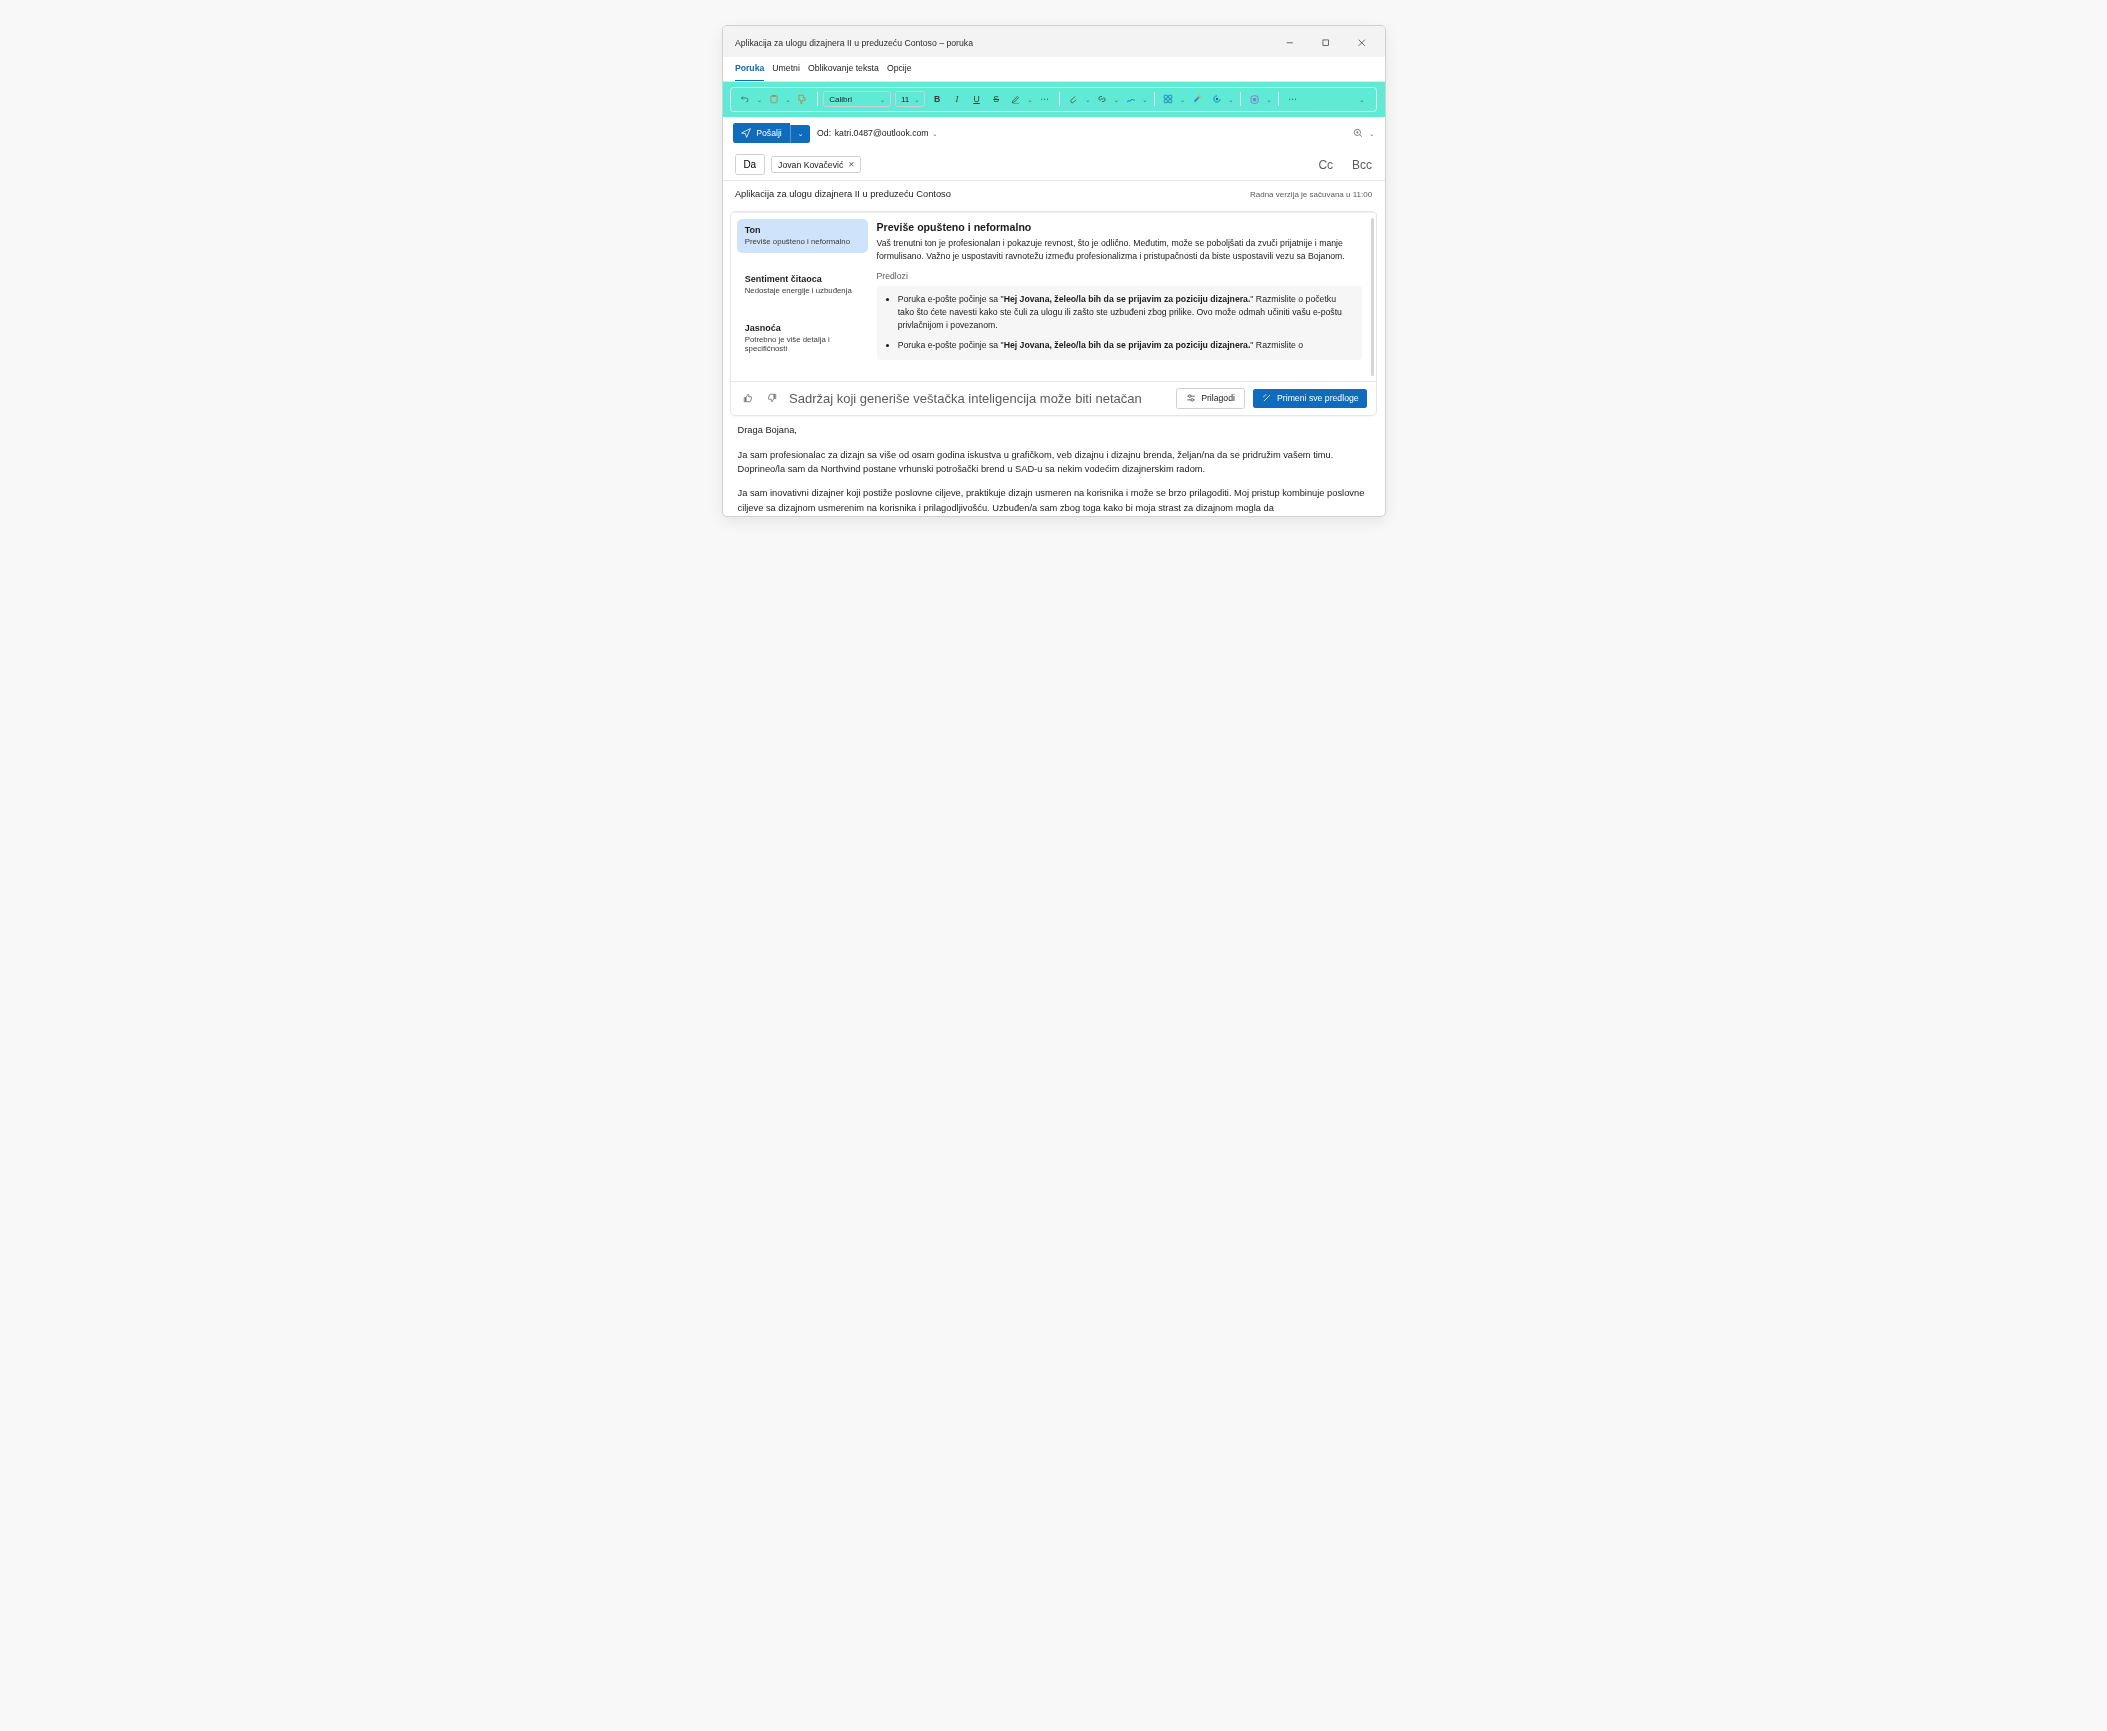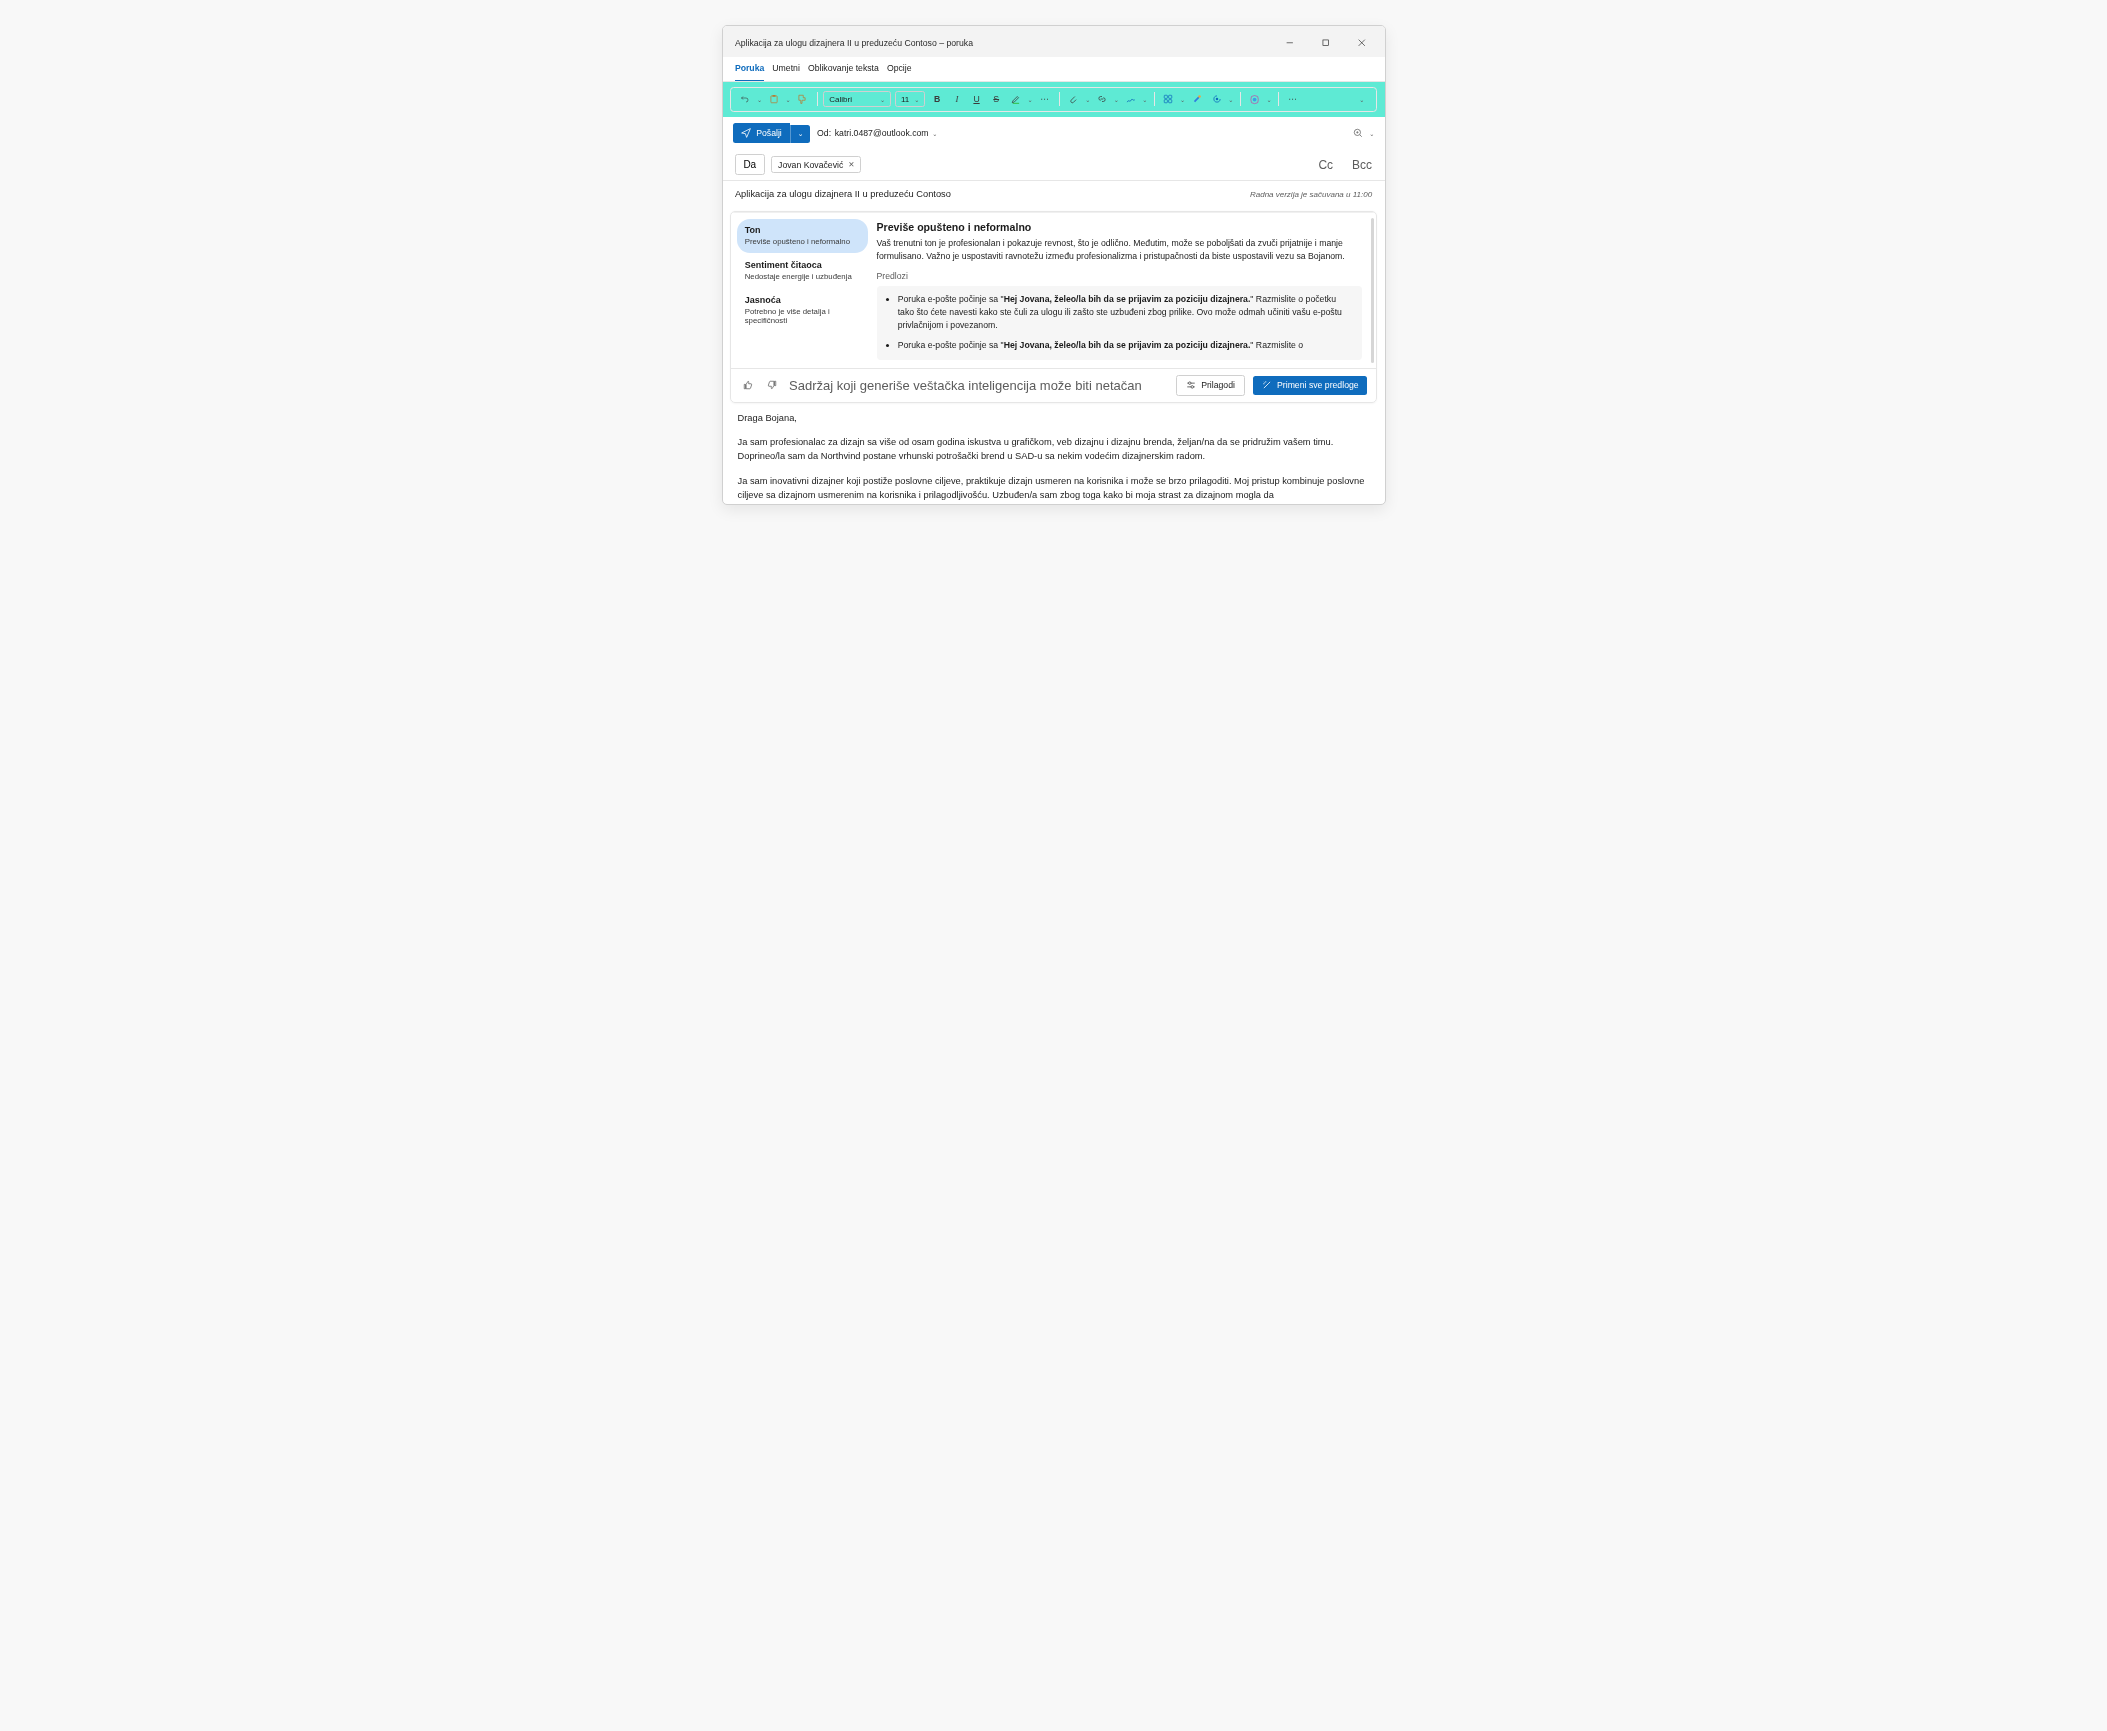--- a/index.html
+++ b/index.html
@@ -27,27 +27,27 @@
   .sendrow .spacer { flex: 1; }
   .zoom { display: flex; align-items: center; gap: 3.7px; color: #5c5c5c; }
   .torow { display: flex; align-items: center; padding: 5px 12.4px; gap: 6.2px; border-bottom: 0.6px solid #e6e6e6; }
   .tobtn { border: 0.6px solid #d0d0d0; border-radius: 2.5px; padding: 3.7px 7.5px; font-size: 10px; background: #fff; cursor: pointer; }
   .chip { display: inline-flex; align-items: center; gap: 5px; border: 0.6px solid #d0d0d0; border-radius: 2.5px; padding: 2.5px 5px 2.5px 6.2px; font-size: 8.7px; }
   .chip .x { color: #5c5c5c; font-size: 7.5px; cursor: pointer; }
   .torow .spacer { flex: 1; }
   .ccbcc { display: flex; gap: 19px; font-size: 12px; color: #5c5c5c; }
   .subjectrow { display: flex; align-items: center; justify-content: space-between; padding: 8.7px 12.4px 11.2px 12.4px; }
   .subject { font-size: 9.3px; color: #1b1b1b; }
-  .savedat { font-size: 8px; color: #5c5c5c; font-style: italic; }
+  .savedat { font-size: 8px; color: #5c5c5c; }
   .copilot-card { margin: 0 7.5px 7.5px 7.5px; border: 0.6px solid #e6e6e6; border-radius: 5px; box-shadow: 0 0.6px 1.9px rgba(0,0,0,0.04); overflow: hidden; }
   .cop-head { display: flex; align-items: center; justify-content: space-between; padding: 8.7px 11.2px 6.2px 11.2px; }
   .cop-head .ttl { display: flex; align-items: center; gap: 6.2px; font-size: 10.6px; font-weight: 600; }
   .cop-body { display: flex; gap: 0; border-top: 0.6px solid #f0f0f0; position: relative; }
   .cop-side { width: 143px; padding: 6.2px 6.2px 6.2px 6.2px; }
-  .side-item { padding: 6.2px 7.5px; border-radius: 13px; margin-bottom: 1px; cursor: pointer; }
+  .side-item { padding: 6.2px 7.5px; border-radius: 5px; margin-bottom: 15px; cursor: pointer; }
   .side-item.active { background: #cfe4fa; }
   .side-item .h { font-size: 9px; font-weight: 600; margin-bottom: 2.5px; }
   .side-item .s { font-size: 7.8px; color: #3a3a3a; }
   .cop-main { flex: 1; padding: 8.7px 13.7px 7.5px 2.5px; position: relative; }
   .cop-main .mhead { font-size: 10.6px; font-weight: 600; margin-bottom: 3.7px; }
   .cop-main .mbody { font-size: 8.7px; line-height: 1.45; margin-bottom: 8.7px; }
   .cop-main .sugh { font-size: 8.7px; color: #5c5c5c; margin-bottom: 5px; }
   .sugbox { background: #f6f6f6; border-radius: 3.7px; padding: 7.5px 10px 2.5px 10px; font-size: 8.7px; line-height: 1.5; max-height: 75px; overflow: hidden; }
   .sugbox ul { list-style: disc; padding-left: 11.2px; }
   .sugbox li { margin-bottom: 6.2px; }

